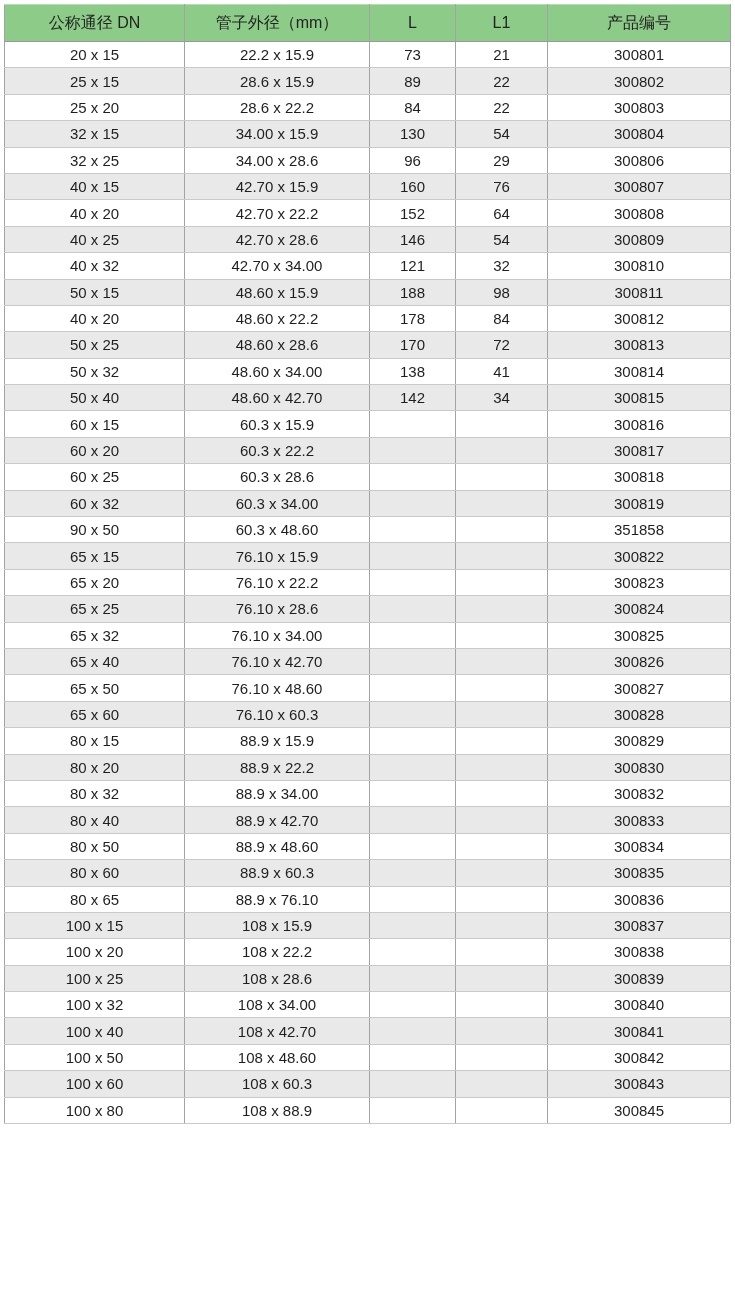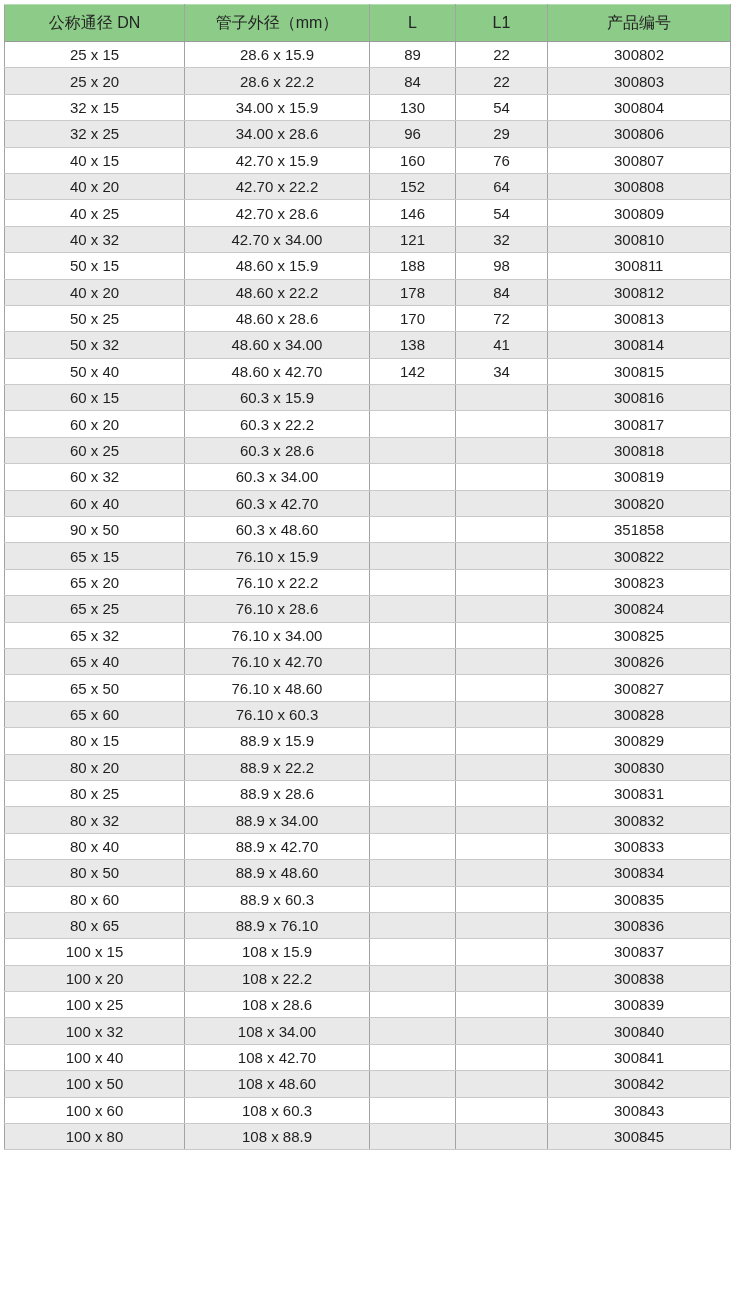--- a/index.html
+++ b/index.html
@@ -83,20 +83,27 @@
       <tr id="header-row">
           <th>公称通径 DN</th>
           <th>管子外径（mm）</th>
           <th>L</th>
           <th>L1</th>
           <th>产品编号</th>
         </tr>
     </thead>
     <tbody id="table-body">
         <tr>
+          <td>20 x 15</td>
+          <td>22.2 x 15.9</td>
+          <td>73</td>
+          <td>21</td>
+          <td>300801</td>
+        </tr>
+        <tr>
           <td>25 x 15</td>
           <td>28.6 x 15.9</td>
           <td>89</td>
           <td>22</td>
           <td>300802</td>
         </tr>
         <tr>
           <td>25 x 20</td>
           <td>28.6 x 22.2</td>
           <td>84</td>
@@ -202,27 +209,20 @@
           <td>300818</td>
         </tr>
         <tr>
           <td>60 x 32</td>
           <td>60.3 x 34.00</td>
           <td></td>
           <td></td>
           <td>300819</td>
         </tr>
         <tr>
-          <td>60 x 40</td>
-          <td>60.3 x 42.70</td>
-          <td></td>
-          <td></td>
-          <td>300820</td>
-        </tr>
-        <tr>
           <td>90 x 50</td>
           <td>60.3 x 48.60</td>
           <td></td>
           <td></td>
           <td>351858</td>
         </tr>
         <tr>
           <td>65 x 15</td>
           <td>76.10 x 15.9</td>
           <td></td>
@@ -277,27 +277,20 @@
           <td></td>
           <td></td>
           <td>300829</td>
         </tr>
         <tr>
           <td>80 x 20</td>
           <td>88.9 x 22.2</td>
           <td></td>
           <td></td>
           <td>300830</td>
-        </tr>
-        <tr>
-          <td>80 x 25</td>
-          <td>88.9 x 28.6</td>
-          <td></td>
-          <td></td>
-          <td>300831</td>
         </tr>
         <tr>
           <td>80 x 32</td>
           <td>88.9 x 34.00</td>
           <td></td>
           <td></td>
           <td>300832</td>
         </tr>
         <tr>
           <td>80 x 40</td>

